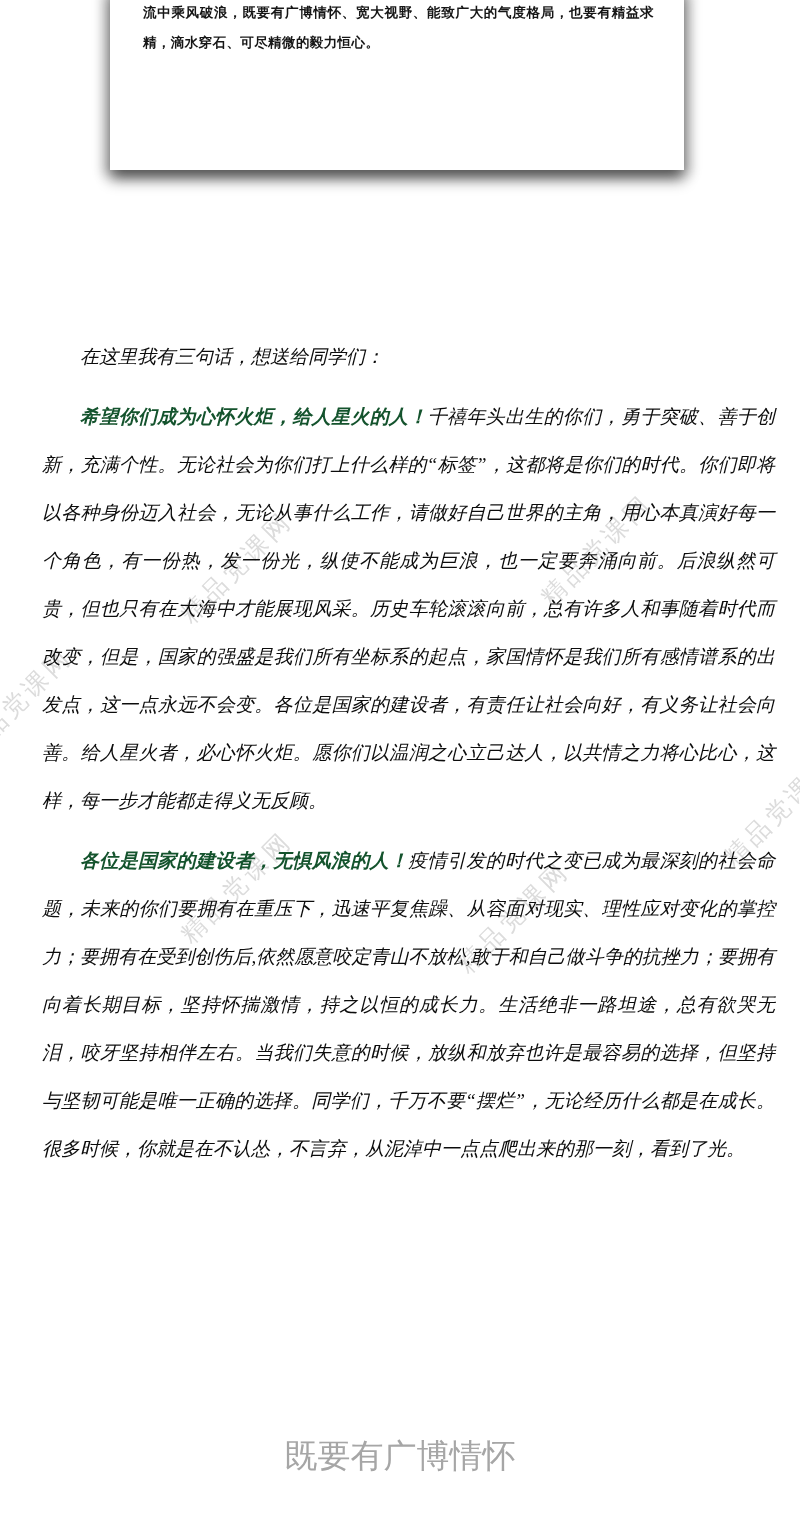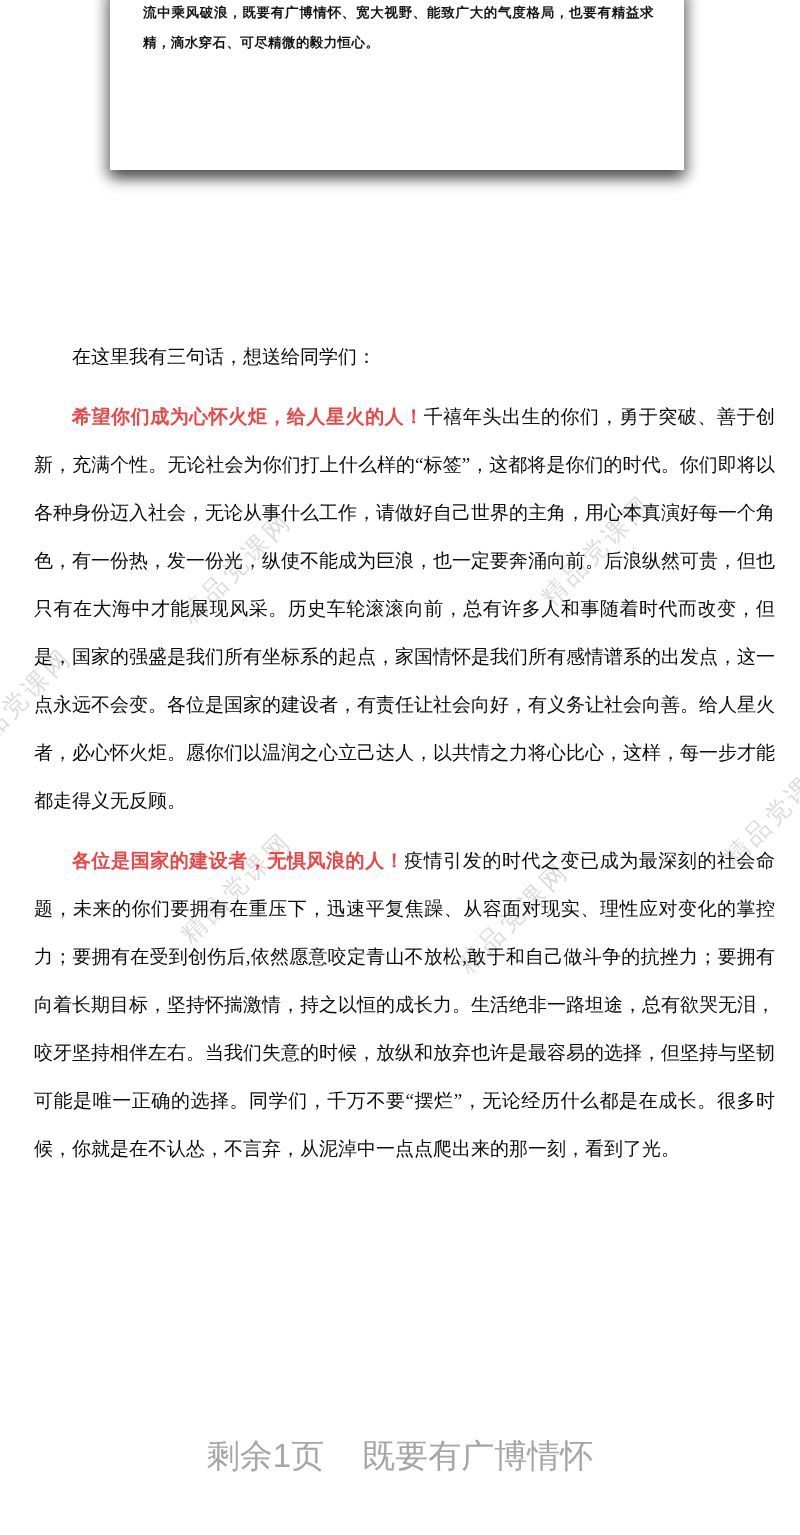--- a/index.html
+++ b/index.html
@@ -58,30 +58,31 @@
     left: 26px;
     width: 749px;
     top: 333px;
     z-index: 1;
     font-size: 19px;
     line-height: 48px;
     text-align: justify;
     color: #0c0c0c;
   }
   .content p {
-    margin: 0 0 0 8px;
+    margin: 0 0 0 16px;
     text-indent: 2em;
+    font-style: italic;
   }
   .content p + p,
   .content .para {
     margin-top: 12px;
   }
   .para b {
     font-weight: 700;
-    color: #ef4444;
+    color: #14532d;
   }
 
   
   .footer-note {
     position: absolute;
     left: 0;
     top: 1434px;
     width: 100%;
     display: flex;
     justify-content: center;
@@ -110,15 +111,14 @@
 
 <div class="content">
   <p class="intro">在这里我有三句话，想送给同学们：</p>
   <div id="paragraphs">
       <p class="para"><b>希望你们成为心怀火炬，给人星火的人！</b><span>千禧年头出生的你们，勇于突破、善于创新，充满个性。无论社会为你们打上什么样的“标签”，这都将是你们的时代。你们即将以各种身份迈入社会，无论从事什么工作，请做好自己世界的主角，用心本真演好每一个角色，有一份热，发一份光，纵使不能成为巨浪，也一定要奔涌向前。后浪纵然可贵，但也只有在大海中才能展现风采。历史车轮滚滚向前，总有许多人和事随着时代而改变，但是，国家的强盛是我们所有坐标系的起点，家国情怀是我们所有感情谱系的出发点，这一点永远不会变。各位是国家的建设者，有责任让社会向好，有义务让社会向善。给人星火者，必心怀火炬。愿你们以温润之心立己达人，以共情之力将心比心，这样，每一步才能都走得义无反顾。</span></p>
       <p class="para"><b>各位是国家的建设者，无惧风浪的人！</b><span>疫情引发的时代之变已成为最深刻的社会命题，未来的你们要拥有在重压下，迅速平复焦躁、从容面对现实、理性应对变化的掌控力；要拥有在受到创伤后,依然愿意咬定青山不放松,敢于和自己做斗争的抗挫力；要拥有向着长期目标，坚持怀揣激情，持之以恒的成长力。生活绝非一路坦途，总有欲哭无泪，咬牙坚持相伴左右。当我们失意的时候，放纵和放弃也许是最容易的选择，但坚持与坚韧可能是唯一正确的选择。同学们，千万不要“摆烂”，无论经历什么都是在成长。很多时候，你就是在不认怂，不言弃，从泥淖中一点点爬出来的那一刻，看到了光。</span></p>
     </div>
 </div>
 
 <div class="footer-note">
-  <span>剩余1页</span>
   <span>既要有广博情怀</span>
 </div>
 
 </body></html>

